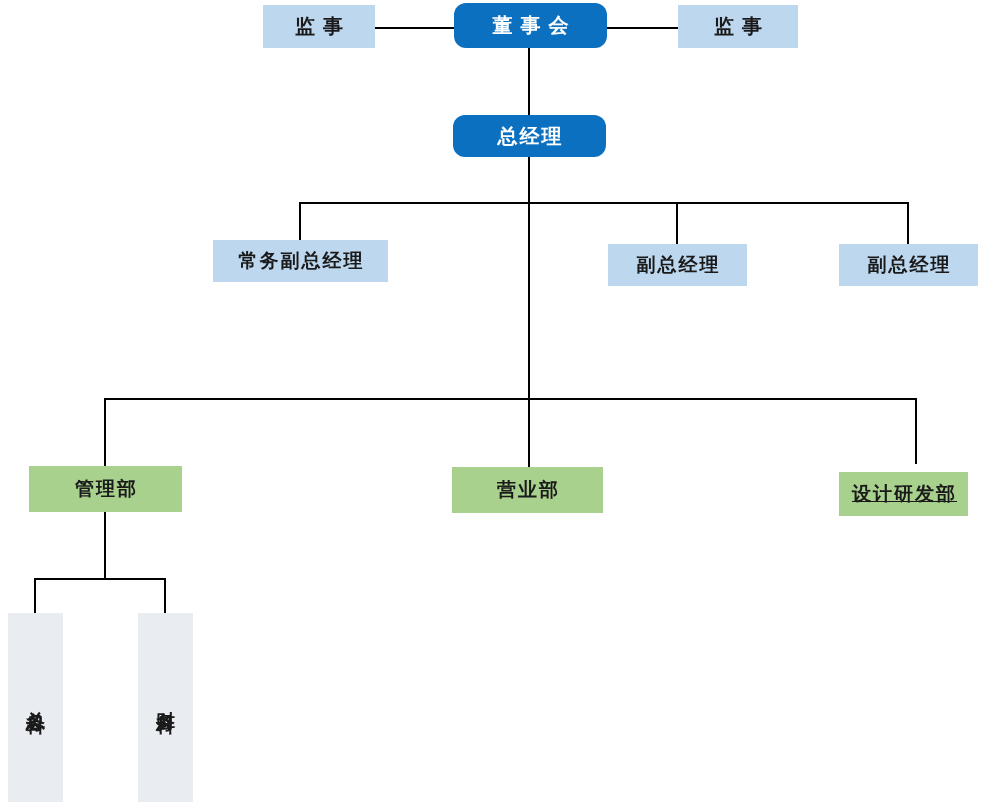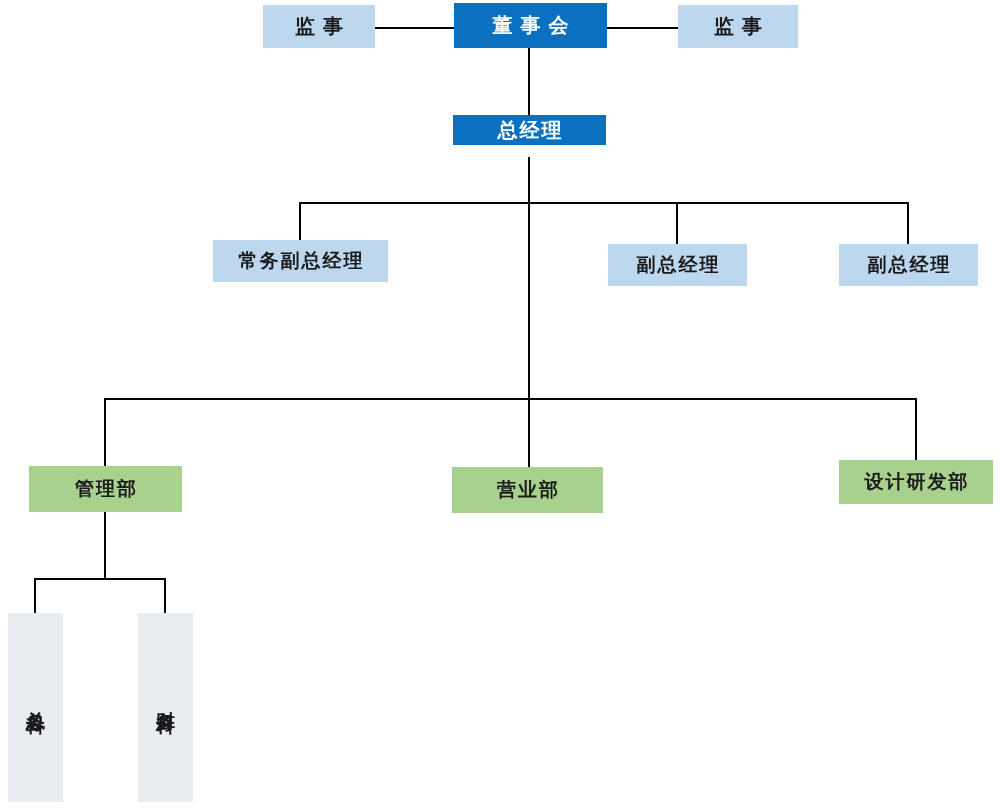--- a/index.html
+++ b/index.html
@@ -26,20 +26,21 @@
     display: flex;
     align-items: center;
     justify-content: center;
     font-weight: bold;
     color: var(--text-dark);
     font-size: 19px;
   }
   .blue-dark {
     background: var(--primary-blue);
     color: var(--text-white);
+    border-radius: 12px;
   }
   .blue-light { background: var(--light-blue); }
   .green { background: var(--green); }
   .gray { background: var(--light-gray); }
   .ls-wide { letter-spacing: 8px; text-indent: 8px; font-size: 20px; }
   .ls-mid  { letter-spacing: 2px; text-indent: 2px; }
   .vertical-label {
     writing-mode: vertical-rl;
     text-orientation: upright;
     letter-spacing: 3px;
@@ -75,41 +76,41 @@
   <div class="node blue-light ls-wide" style="left:263px; top:5px; width:112px; height:43px;">
     <span>监事</span>
   </div>
   <div class="node blue-dark ls-wide" style="left:454px; top:3px; width:153px; height:45px;">
     <span>董事会</span>
   </div>
   <div class="node blue-light ls-wide" style="left:678px; top:5px; width:120px; height:43px;">
     <span>监事</span>
   </div>
 
-  <div class="node blue-dark ls-mid" style="left:453px; top:115px; width:153px; height:30px; font-size:20px;">
+  <div class="node blue-dark ls-mid" style="left:453px; top:115px; width:153px; height:42px; font-size:20px;">
     <span>总经理</span>
   </div>
 
   <div class="node blue-light ls-mid" style="left:213px; top:240px; width:175px; height:42px;">
     <span>常务副总经理</span>
   </div>
   <div class="node blue-light ls-mid" style="left:608px; top:244px; width:139px; height:42px;">
     <span>副总经理</span>
   </div>
   <div class="node blue-light ls-mid" style="left:839px; top:244px; width:139px; height:42px;">
     <span>副总经理</span>
   </div>
 
   <div class="node green ls-mid" style="left:29px; top:466px; width:153px; height:46px;">
     <span>管理部</span>
   </div>
   <div class="node green ls-mid" style="left:452px; top:467px; width:151px; height:46px;">
     <span>营业部</span>
   </div>
-  <div class="node green ls-mid" style="left:839px; top:460px; width:154px; height:44px;">
+  <div class="node green ls-mid" style="left:839px; top:472px; width:129px; height:44px;text-decoration:underline;">
     <span>设计研发部</span>
   </div>
 
   <div class="node gray" style="left:8px; top:613px; width:55px; height:189px;">
     <span class="vertical-label">总务科</span>
   </div>
   <div class="node gray" style="left:138px; top:613px; width:55px; height:189px;">
     <span class="vertical-label">财务科</span>
   </div>
 

